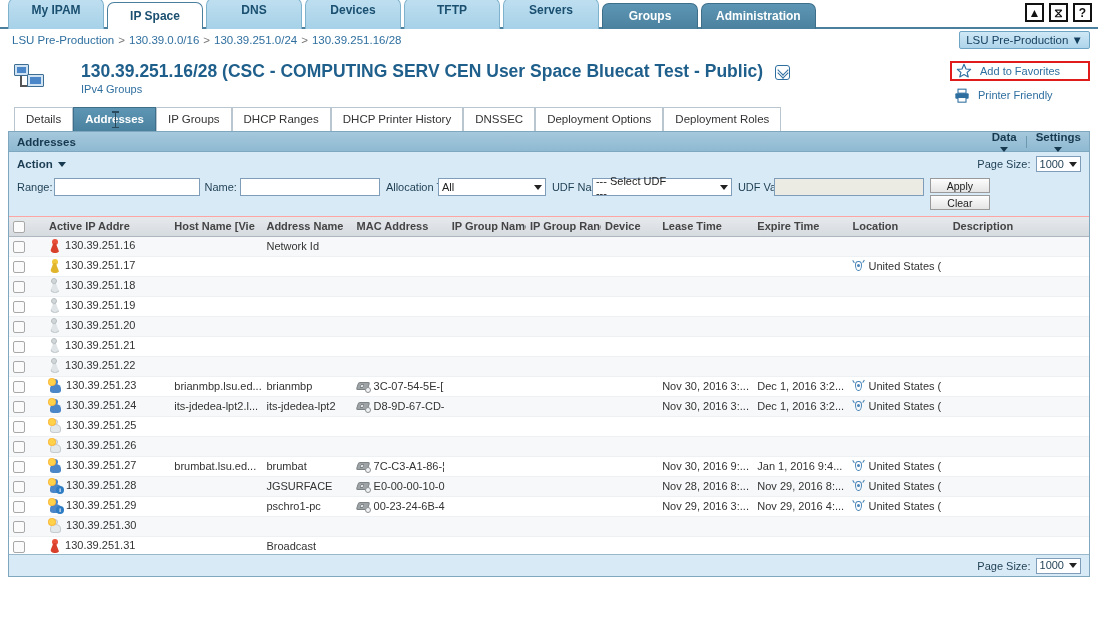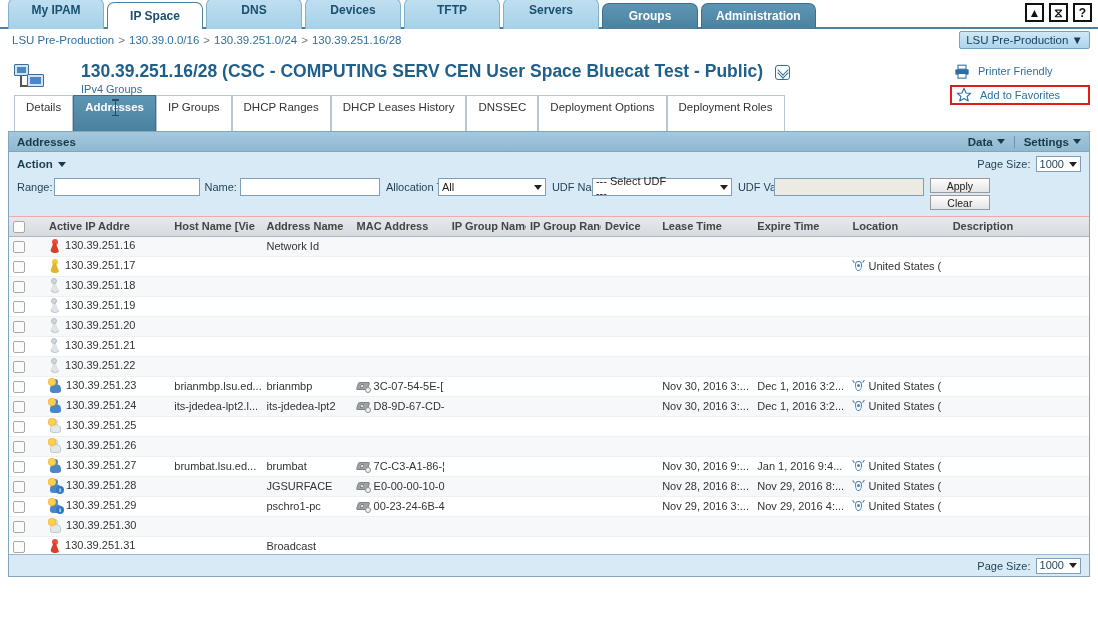--- a/index.html
+++ b/index.html
@@ -118,21 +118,21 @@
   .act-label { font-size:11px; color:#2f6f9f; margin-left:8px; cursor:pointer;}
   .star { width:16px;height:16px;flex:0 0 16px; }
   .printer { width:16px;height:15px;flex:0 0 16px; }
 
   
   .subtabs {
     display:flex; align-items:flex-end;
     height:26px; margin:2px 0 0 14px;
   }
   .subtab {
-    height:36px; line-height:23px;
+    height:24px; line-height:23px;
     padding:0 11px;
     font-size:11.5px;
     color:#333;
     background:#fff;
     border:1px solid #b9c6cf;
     border-bottom:none;
     cursor:pointer;
     white-space:nowrap;
     position:relative;
   }
@@ -159,21 +159,21 @@
   }
   .panel-head {
     height:20px;
     background:linear-gradient(#a5c8dc,#8eb9d1);
     border-bottom:1px solid #7fa8c0;
     display:flex; align-items:center;
     padding:0 8px;
     font-size:11.5px; font-weight:bold; color:#17394f;
   }
   .panel-head .spacer{flex:1;}
-  .head-menu{ font-weight:bold; color:#17394f; cursor:pointer; display:flex; align-items:center; gap:4px;}
+  .head-menu{ font-weight:bold; color:#17394f; cursor:pointer; display:flex; align-items:center; gap:4px;flex-direction:column;}
   .head-div{ width:1px;height:12px;background:#6d97ae;margin:0 9px;}
   .dn { width:0;height:0;border-left:4.5px solid transparent;border-right:4.5px solid transparent;border-top:5.5px solid #17394f;}
 
   .filterzone { background:#d9eaf7; padding:3px 8px 6px 8px; position:relative;}
   .action-row { display:flex; align-items:center; height:18px; }
   .action-lbl { font-size:11.5px; font-weight:bold; color:#1d3e52; cursor:pointer; display:flex; align-items:center; gap:5px;}
   .pgsize-top { position:absolute; right:8px; top:4px; display:flex; align-items:center; gap:5px; font-size:11px; color:#1d3e52;}
 
   .frow { display:flex; align-items:flex-start; margin-top:5px; }
   .fl { font-size:11px; color:#1d3e52; padding-top:3px; white-space:nowrap;}
@@ -322,43 +322,43 @@
     <div class="title-text">
       <div class="title-main">
         <span>130.39.251.16/28 (CSC - COMPUTING SERV CEN User Space Bluecat Test - Public)</span>
         <span class="chev-btn"></span>
       </div>
       <div class="title-sub">IPv4 Groups</div>
     </div>
   </div>
 
   <div class="actions">
+    <div class="act-row hl">
+      <svg class="star" viewBox="0 0 24 24">
+        <polygon points="12,2 15,9 22,9.5 16.6,14.2 18.4,21 12,17.3 5.6,21 7.4,14.2 2,9.5 9,9" fill="none" stroke="#2f6f9f" stroke-width="1.7" stroke-linejoin="round"></polygon>
+      </svg>
+      <span class="act-label">Add to Favorites</span>
+    </div>
     <div class="act-row">
       <svg class="printer" viewBox="0 0 24 22">
         <rect x="6" y="1.5" width="12" height="6" fill="#fff" stroke="#2f6f9f" stroke-width="1.6"></rect>
         <rect x="2" y="7.5" width="20" height="8.5" rx="1.5" fill="#2f6f9f"></rect>
         <rect x="6" y="14" width="12" height="7" fill="#fff" stroke="#2f6f9f" stroke-width="1.6"></rect>
       </svg>
       <span class="act-label">Printer Friendly</span>
     </div>
-    <div class="act-row hl">
-      <svg class="star" viewBox="0 0 24 24">
-        <polygon points="12,2 15,9 22,9.5 16.6,14.2 18.4,21 12,17.3 5.6,21 7.4,14.2 2,9.5 9,9" fill="none" stroke="#2f6f9f" stroke-width="1.7" stroke-linejoin="round"></polygon>
-      </svg>
-      <span class="act-label">Add to Favorites</span>
-    </div>
   </div>
 </div>
 
 <div class="subtabs" id="subTabs">
     <div class="subtab"><span>Details</span></div>
     <div class="subtab active"><span>Addresses</span><span class="caret-cursor"></span></div>
     <div class="subtab"><span>IP Groups</span></div>
     <div class="subtab"><span>DHCP Ranges</span></div>
-    <div class="subtab"><span>DHCP Leases History</span></div>
+    <div class="subtab"><span>DHCP Printer History</span></div>
     <div class="subtab"><span>DNSSEC</span></div>
     <div class="subtab"><span>Deployment Options</span></div>
     <div class="subtab"><span>Deployment Roles</span></div>
   </div>
 
 <div class="panel">
 
   <div class="panel-head">
     <span>Addresses</span>
     <span class="spacer"></span>

